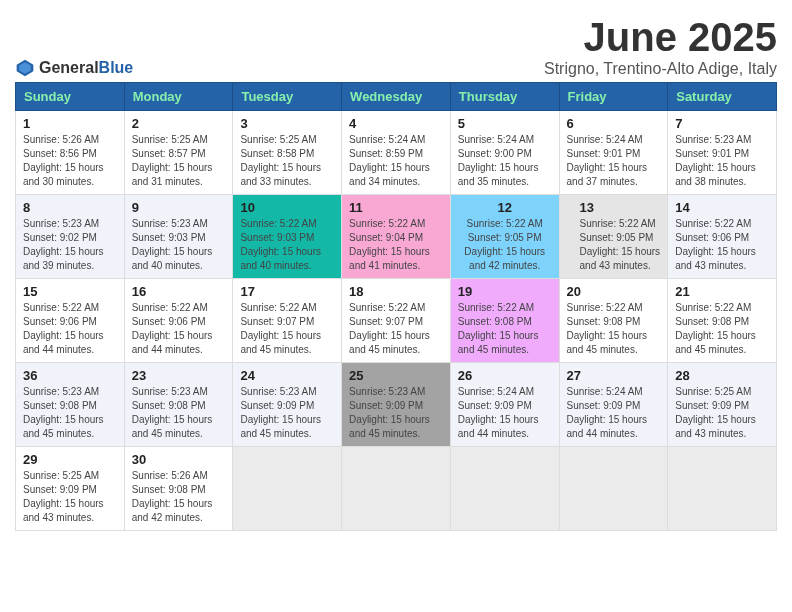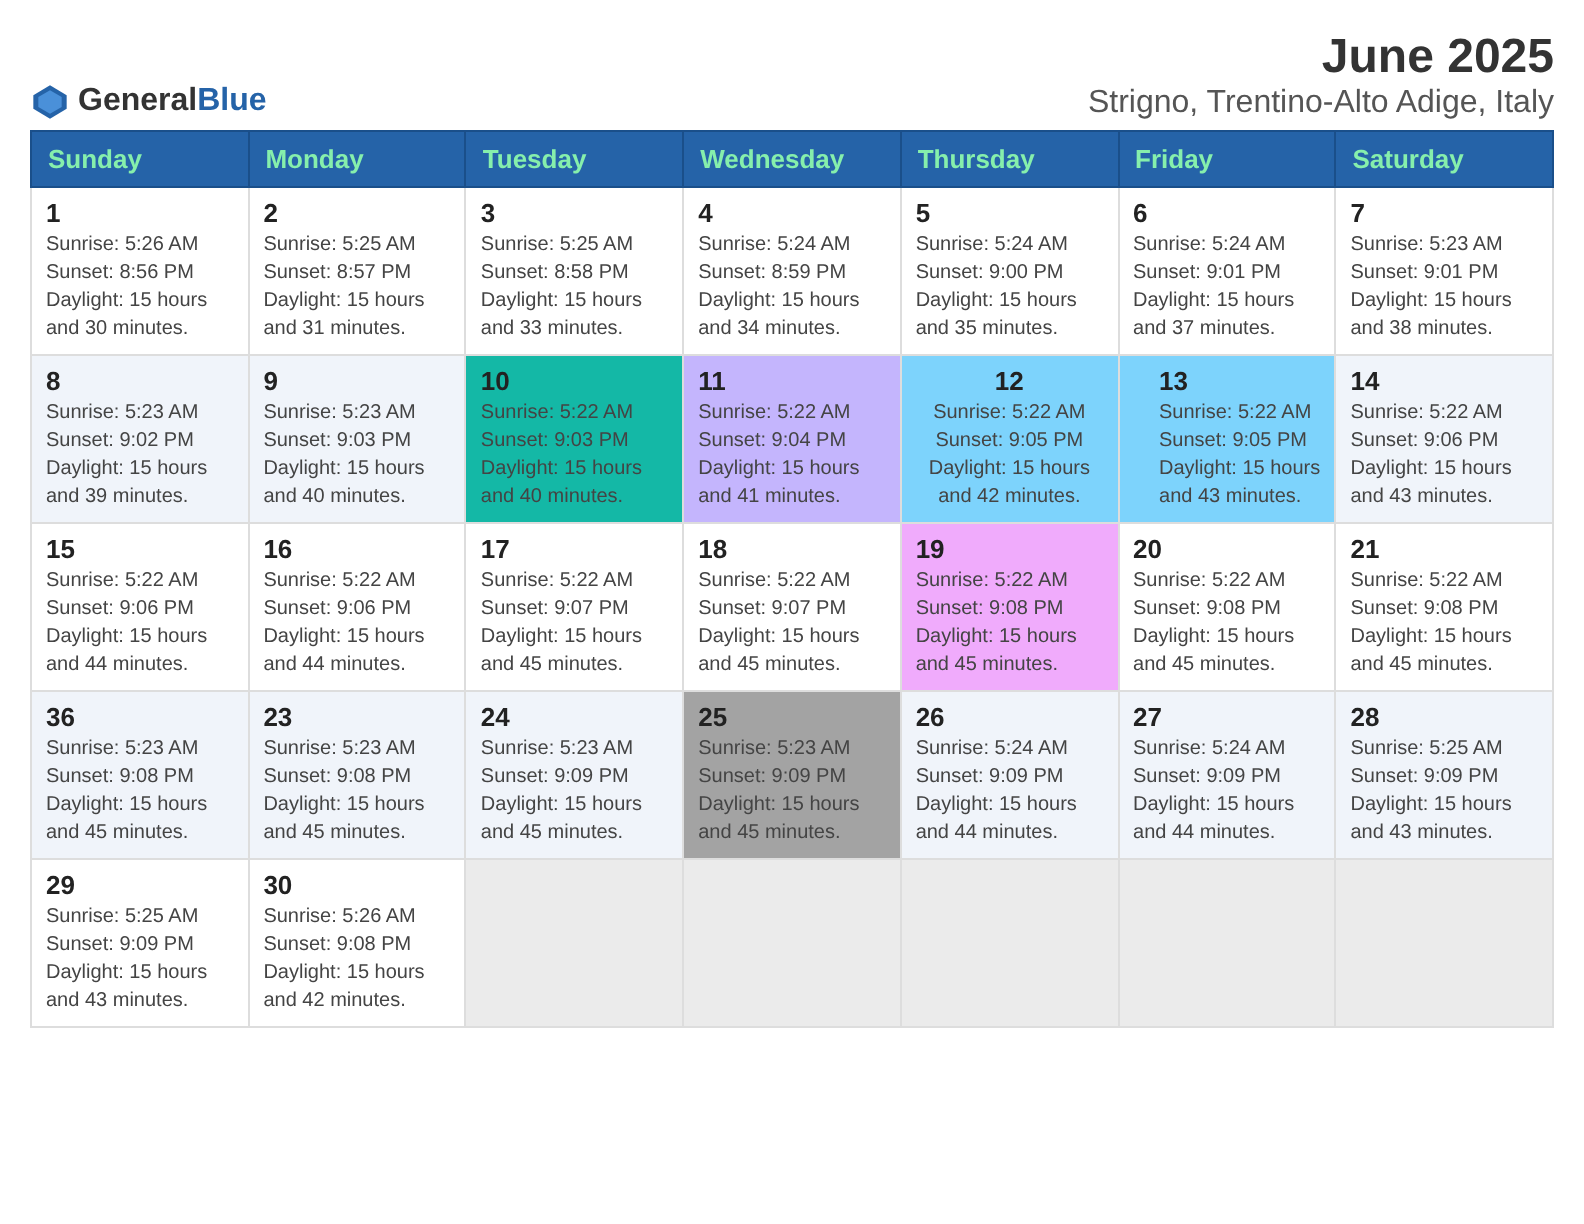--- a/index.html
+++ b/index.html
@@ -22,21 +22,21 @@
       gap: 4px;
     }
     .logo-icon {
       width: 20px;
       height: 20px;
     }
     .title-area {
       text-align: right;
     }
     .main-title {
-      font-size: 24px;
+      font-size: 40px;
       font-weight: bold;
       color: #333;
     }
     .subtitle {
       font-size: 16px;
       color: #555;
     }
     .calendar {
       width: 100%;
       border-collapse: collapse;
@@ -191,35 +191,35 @@
 Daylight: 15 hours
 and 40 minutes.</div>
         </td>
         <td style="background: #14b8a6;">
           <span class="day-number">10</span>
           <div class="day-info" style="white-space: pre-line;">Sunrise: 5:22 AM
 Sunset: 9:03 PM
 Daylight: 15 hours
 and 40 minutes.</div>
         </td>
-        <td style="background: #c4b5fd; margin-top: 48px;">
+        <td style="background: #f9a8d4; margin-top: 48px;">
           <span class="day-number">11</span>
           <div class="day-info" style="white-space: pre-line;">Sunrise: 5:22 AM
 Sunset: 9:04 PM
 Daylight: 15 hours
 and 41 minutes.</div>
         </td>
         <td style="background: #7dd3fc; text-align: center;">
           <span class="day-number">12</span>
           <div class="day-info" style="white-space: pre-line;">Sunrise: 5:22 AM
 Sunset: 9:05 PM
 Daylight: 15 hours
 and 42 minutes.</div>
         </td>
-        <td style="background: #7dd3fc; padding-left: 20px;">
+        <td style="background: #e5e5e5; padding-left: 20px;">
           <span class="day-number">13</span>
           <div class="day-info" style="white-space: pre-line;">Sunrise: 5:22 AM
 Sunset: 9:05 PM
 Daylight: 15 hours
 and 43 minutes.</div>
         </td>
         <td style="background: rgb(240, 244, 250);">
           <span class="day-number">14</span>
           <div class="day-info" style="white-space: pre-line;">Sunrise: 5:22 AM
 Sunset: 9:06 PM

